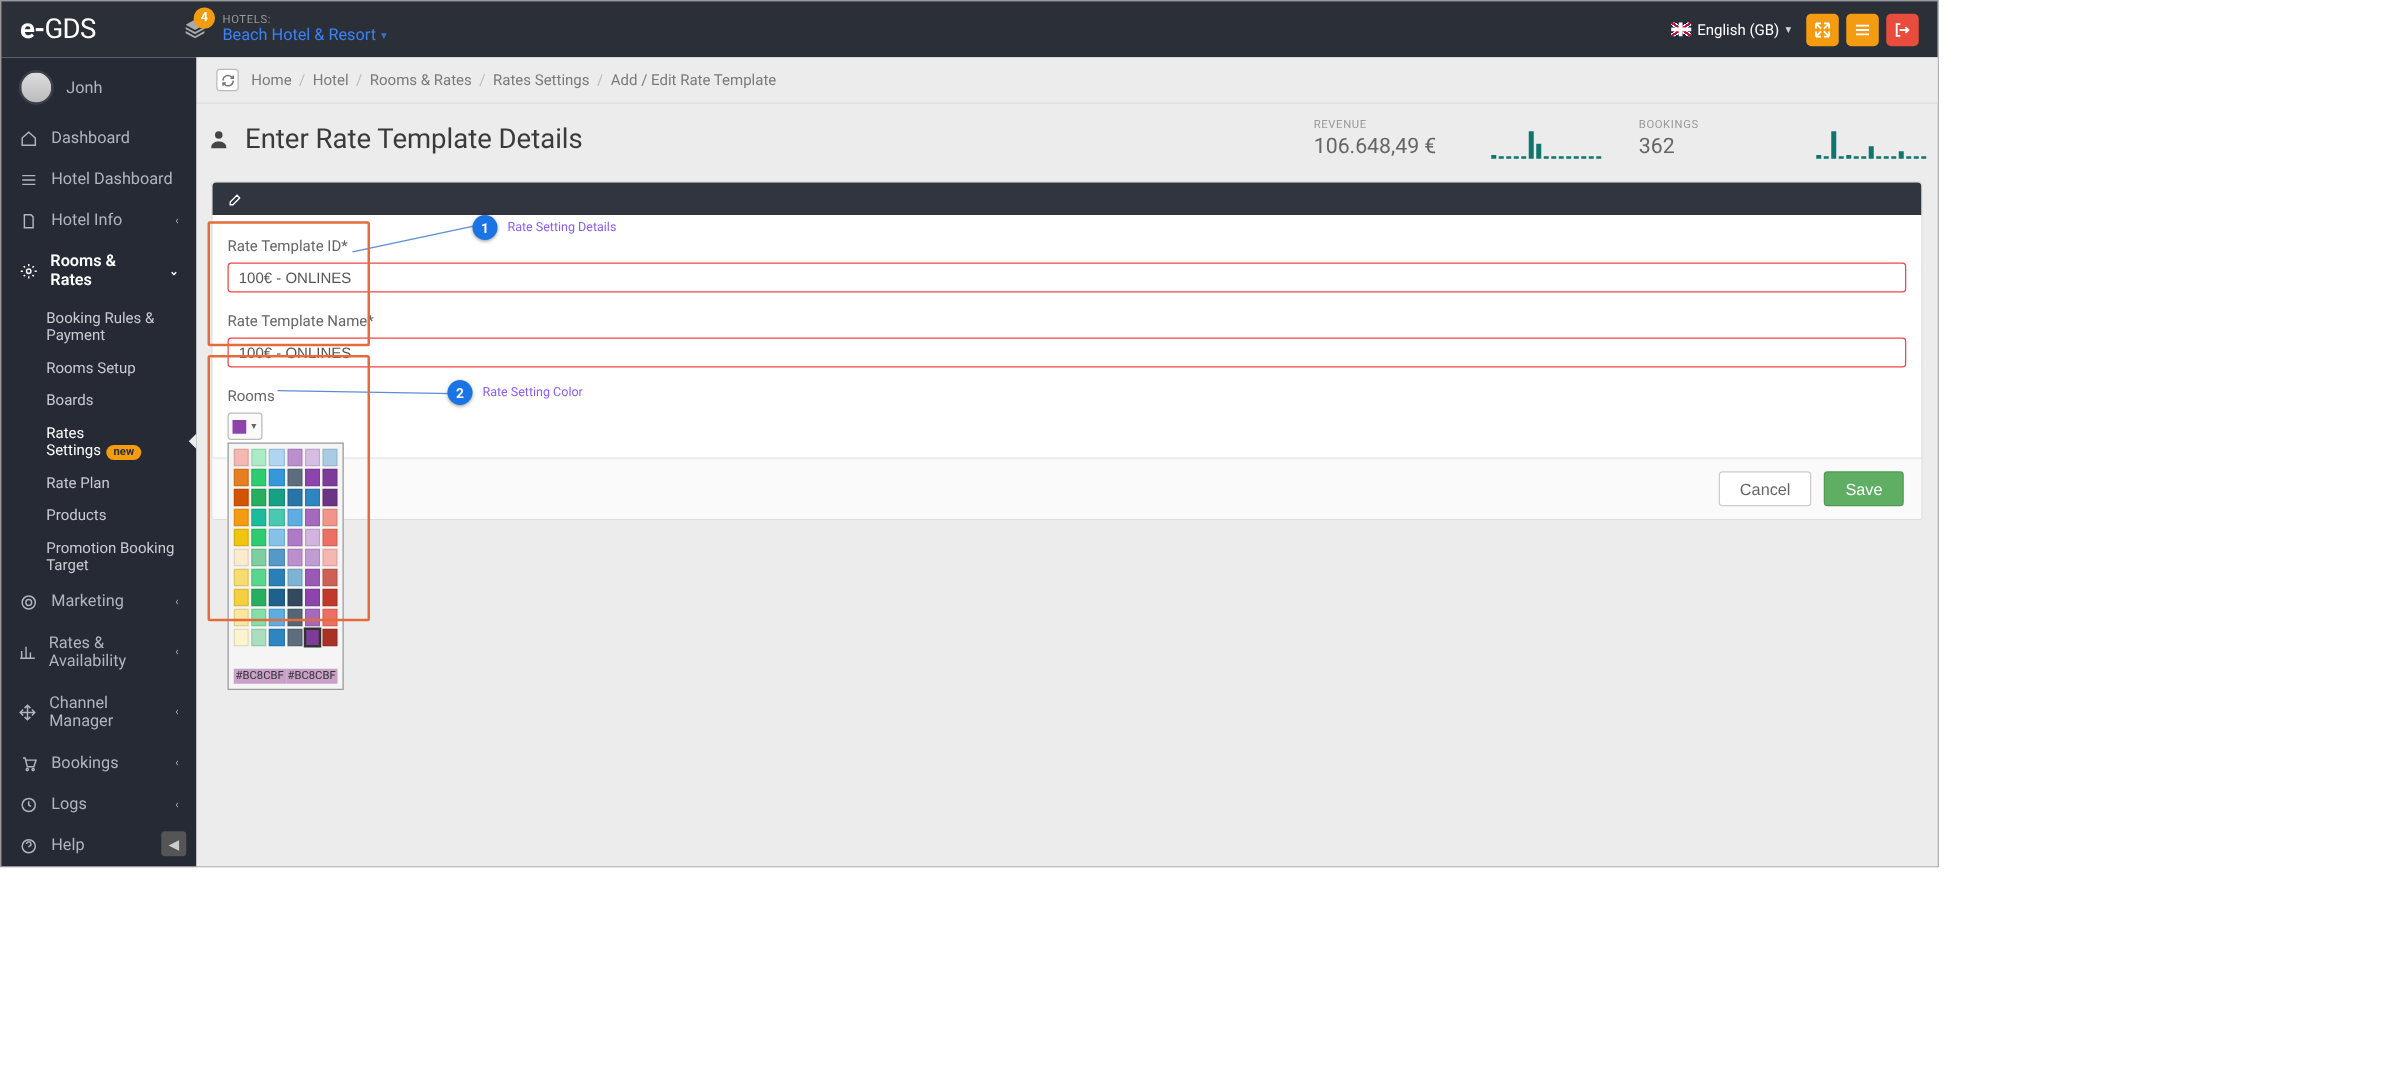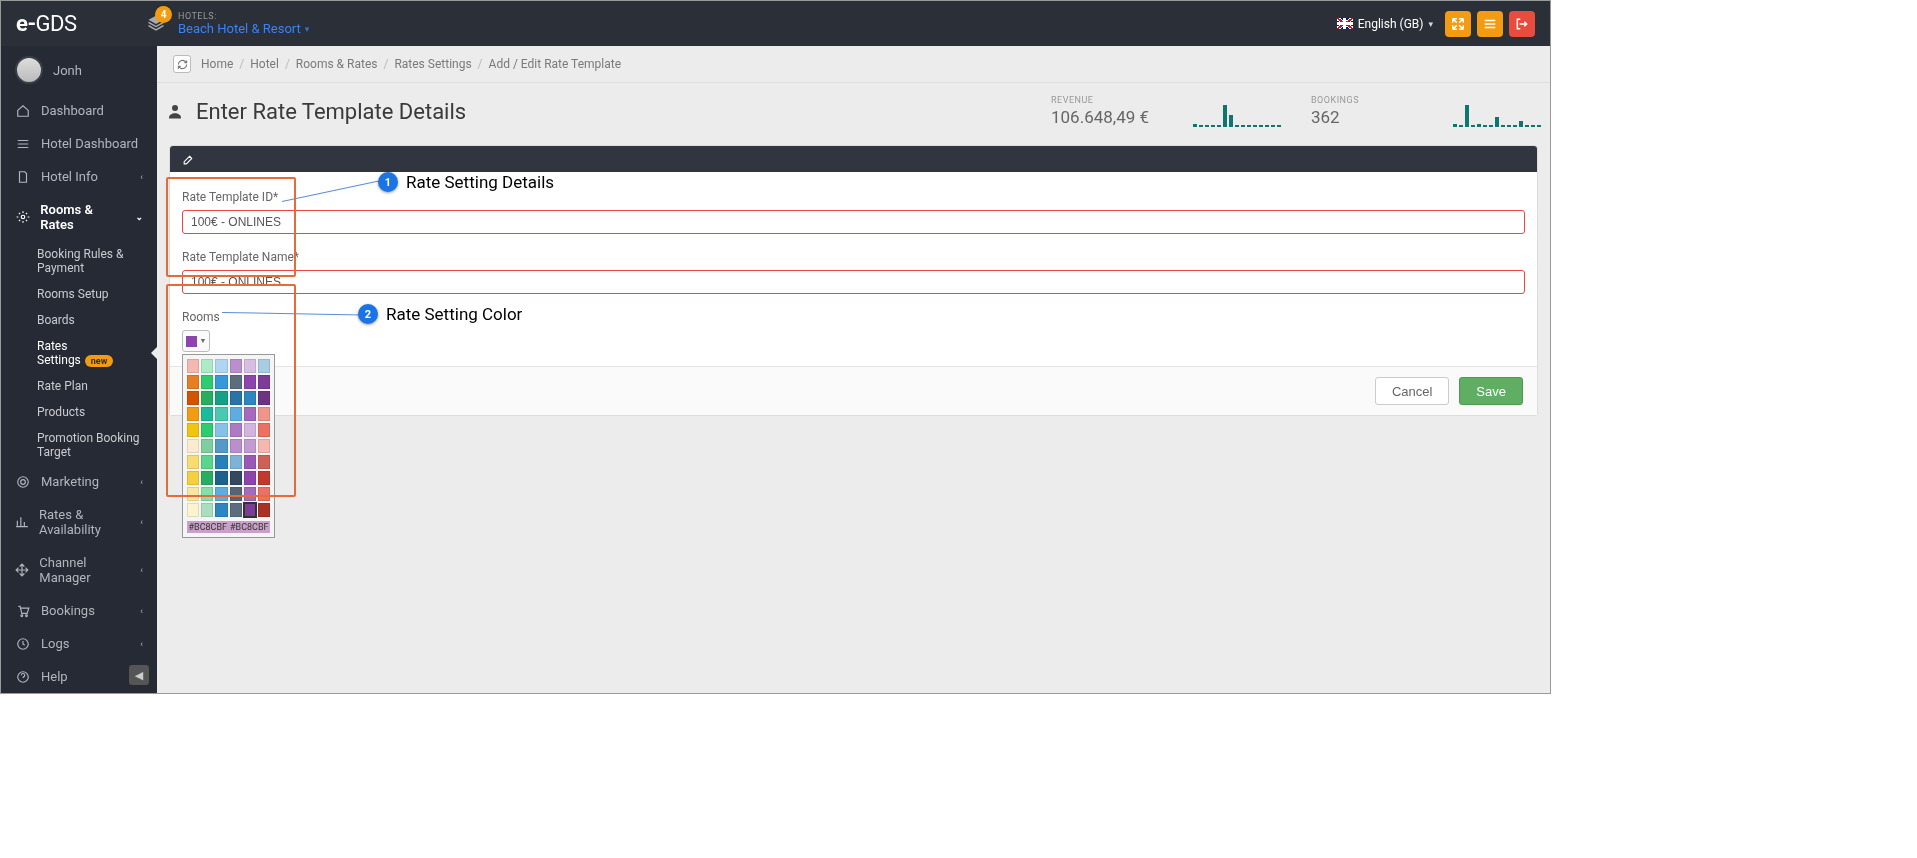--- a/index.html
+++ b/index.html
@@ -64,29 +64,29 @@
 .field{margin-bottom:16px}
 .flabel{font-size:12px;color:#666;margin-bottom:6px;display:block}
 .finput{width:100%;height:24px;border:1px solid #ef4444;border-radius:3px;padding:0 8px;font-size:12px;color:#555}
 .color-dd{width:28px;height:22px;border:1px solid #bbb;border-radius:3px;display:flex;align-items:center;justify-content:center;gap:3px;cursor:pointer;background:#fafafa}
 .color-sw{width:11px;height:11px}
 .color-dd .car{font-size:7px;color:#666}
 .swatch-grid{position:absolute;margin-top:2px;background:#f5f5f5;border:1px solid #999;padding:4px;display:flex;flex-direction:column;gap:2px;width:93px}
 .swatch-row{display:flex;gap:2px}
 .swatch{width:15px;height:14px;border:1px solid rgba(0,0,0,.1);cursor:pointer}
 .swatch.sel{outline:2px solid #333;outline-offset:-1px}
-.hexrow{display:flex;gap:0;margin-top:2px}
+.hexrow{display:flex;gap:0;margin-top:16px}
 .hexrow span{flex:1;background:#c8a0c8;font-size:9px;text-align:center;padding:1px 0;color:#333}
 .panel-ft{border-top:1px solid #e5e5e5;padding:10px 14px;display:flex;justify-content:flex-end;gap:10px;background:#fafafa}
 .btn{height:28px;padding:0 16px;border-radius:3px;font-size:13px;cursor:pointer;border:1px solid #ccc;background:#fff;color:#666}
 .btn.primary{background:#5fae63;border-color:#4e9a52;color:#fff}
 
 .callout{position:absolute;display:flex;align-items:center;gap:8px;pointer-events:none;z-index:5}
 .callout .num{width:20px;height:20px;border-radius:50%;background:#1b74e4;color:#fff;font-size:11px;font-weight:700;display:flex;align-items:center;justify-content:center;box-shadow:0 1px 3px rgba(0,0,0,.4)}
-.callout .txt{font-size:17px;color:#000000}
+.callout .txt{font-size:10px;color:#8b5cf6}
 .hlbox{position:absolute;border:2px solid #e66b3a;border-radius:2px;pointer-events:none;z-index:4}
 .leader{position:absolute;height:1px;background:#5a8dd6;pointer-events:none;z-index:3;transform-origin:left center}
 svg{display:block}
 </style>
 </head>
 <body>
 
 <div class="app">
 
   <div class="topbar">

